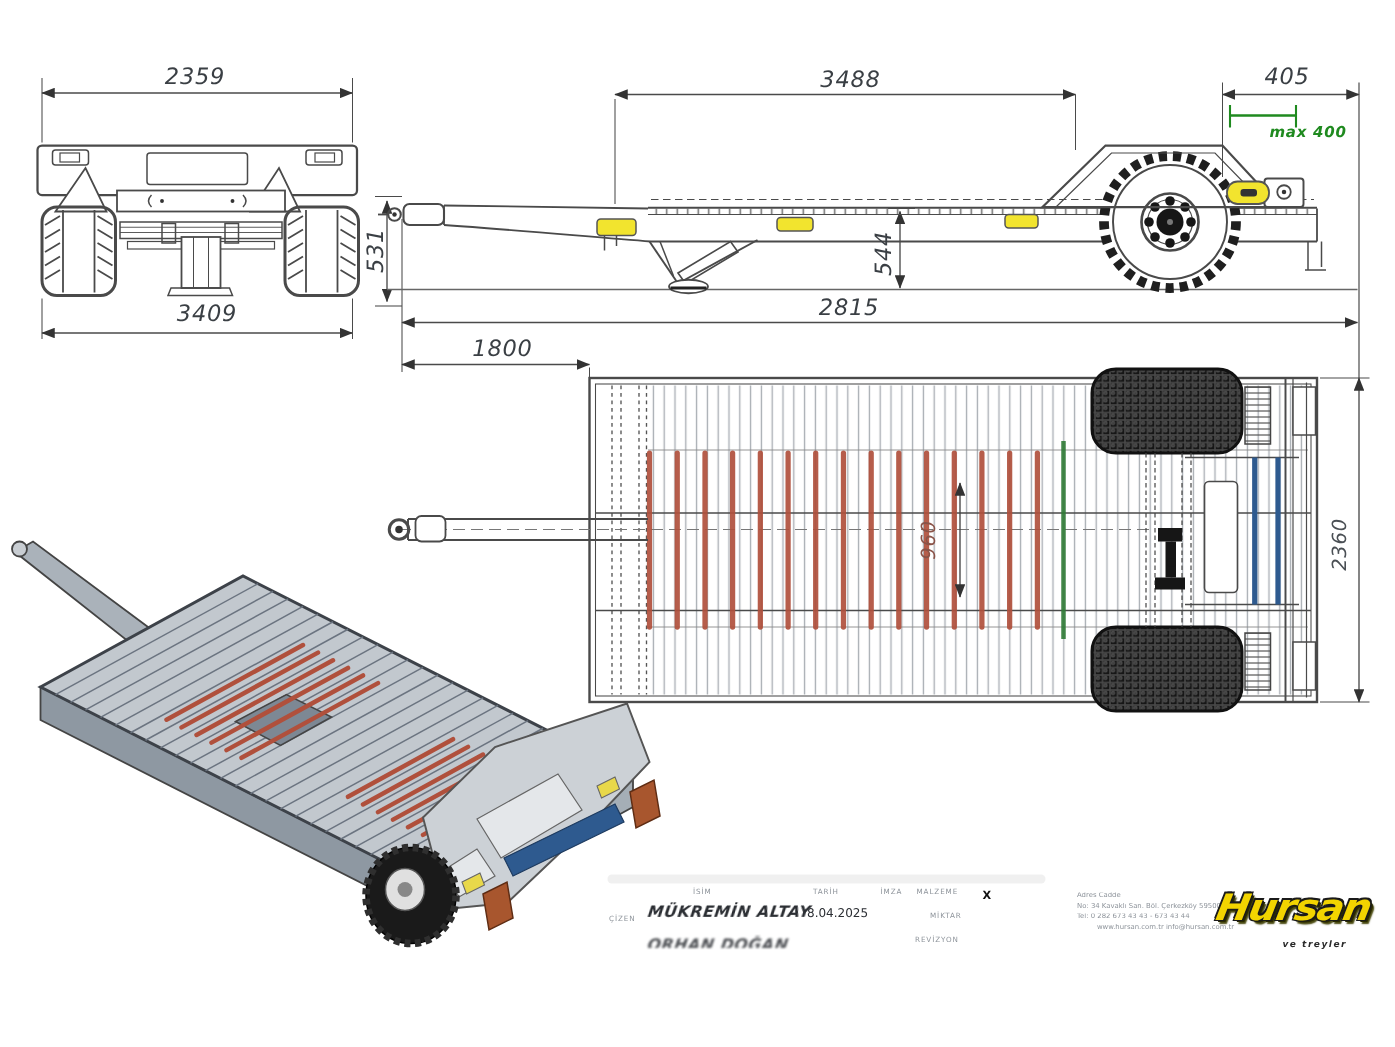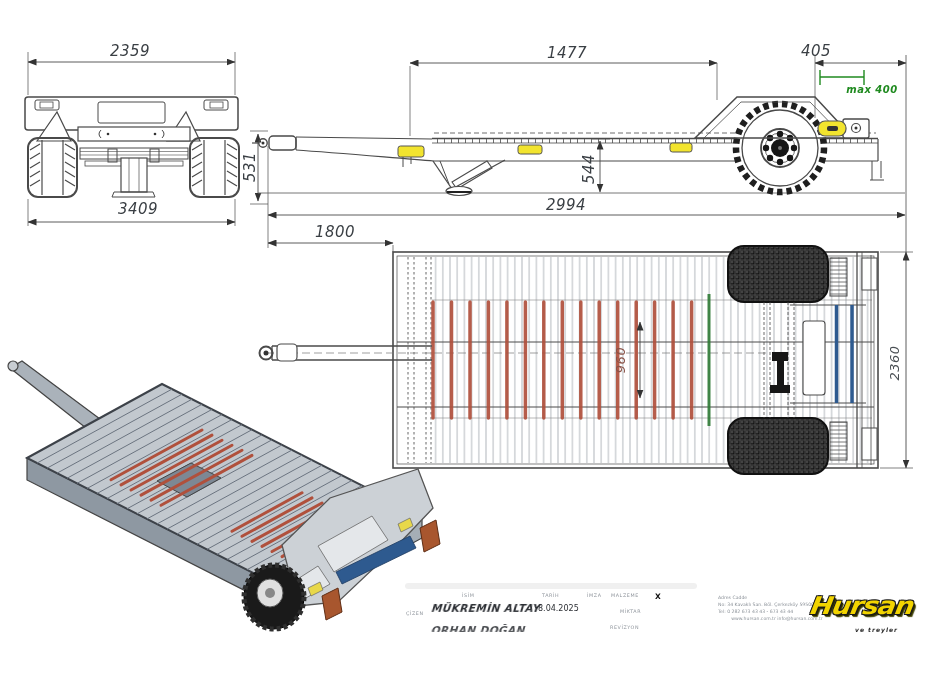--- a/index.html
+++ b/index.html
@@ -340,26 +340,26 @@
 
     <ellipse cx="274" cy="597" rx="30" ry="32" fill="#1a1a1a" stroke="#000" stroke-width="1"></ellipse>
     <ellipse cx="274" cy="597" rx="30" ry="32" fill="none" stroke="#2f2f2f" stroke-width="5" stroke-dasharray="4,3"></ellipse>
     <ellipse cx="270" cy="593" rx="13" ry="14" fill="#e0e0e0" stroke="#555" stroke-width="1"></ellipse>
     <circle cx="270" cy="593" r="5" fill="#888" stroke="none"></circle>
   </g>
 </svg>
 
 <span class="dim" style="left:130px;top:51px">2359</span>
 <span class="dim" style="left:138px;top:209px">3409</span>
-<span class="dim" style="left:567px;top:53px">1477</span>
-<span class="dim" style="left:816px;top:51px">405</span>
+<span class="dim" style="left:567px;top:53px">3488</span>
+<span class="dim" style="left:858px;top:51px">405</span>
 <span class="dim green" style="left:840px;top:89px">max 400</span>
 <span class="dim vert" style="left:250px;top:167px">531</span>
 <span class="dim vert" style="left:589px;top:169px">544</span>
-<span class="dim" style="left:566px;top:205px">2994</span>
+<span class="dim" style="left:566px;top:205px">2815</span>
 <span class="dim" style="left:335px;top:232px">1800</span>
 <span class="dim vert rollerdim" style="left:620px;top:360px">960</span>
 <span class="dim vert planwidth" style="left:894px;top:363px">2360</span>
 
 <div id="titleblock">
   <div class="smear"></div>
   <span class="tb tb-label" style="left:8px;top:31px">ÇİZEN</span>
   <span class="tb tb-label" style="left:64px;top:13px">İSİM</span>
   <span class="tb tb-name" style="left:34px;top:22px">MÜKREMİN ALTAY</span>
   <span class="tb tb-name tb-name2" style="left:34px;top:44px">ORHAN DOĞAN</span>

